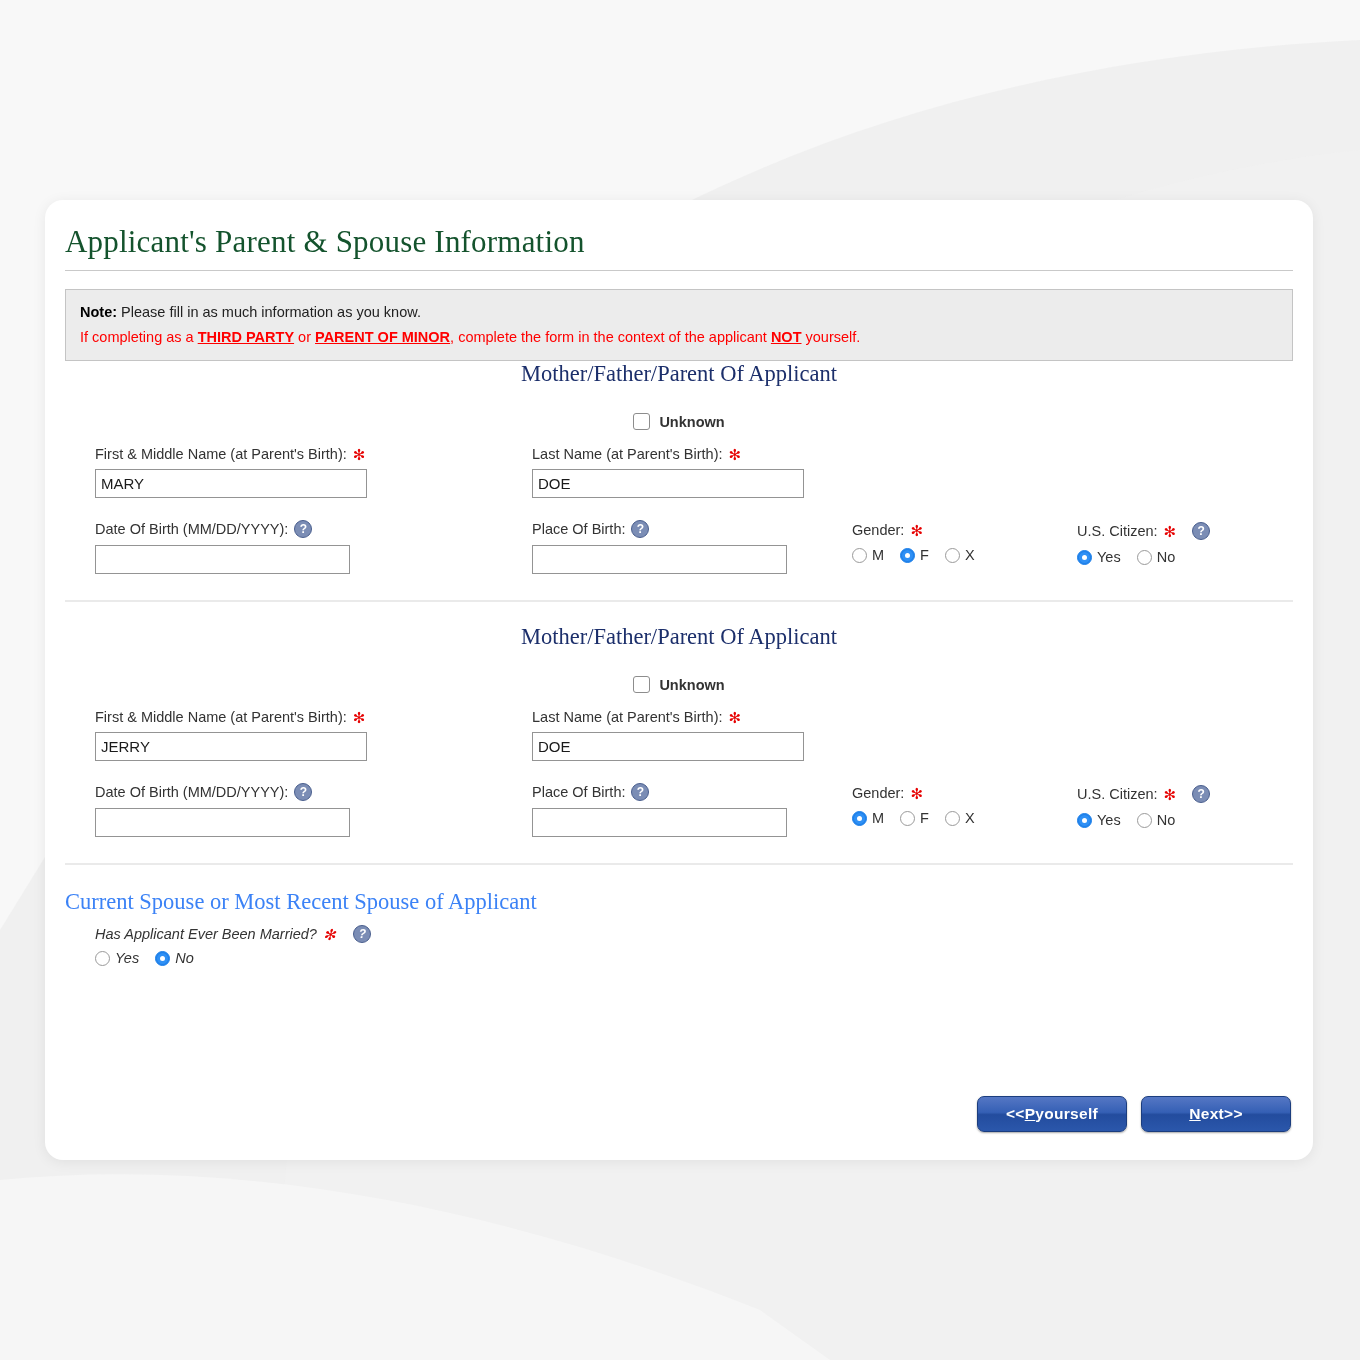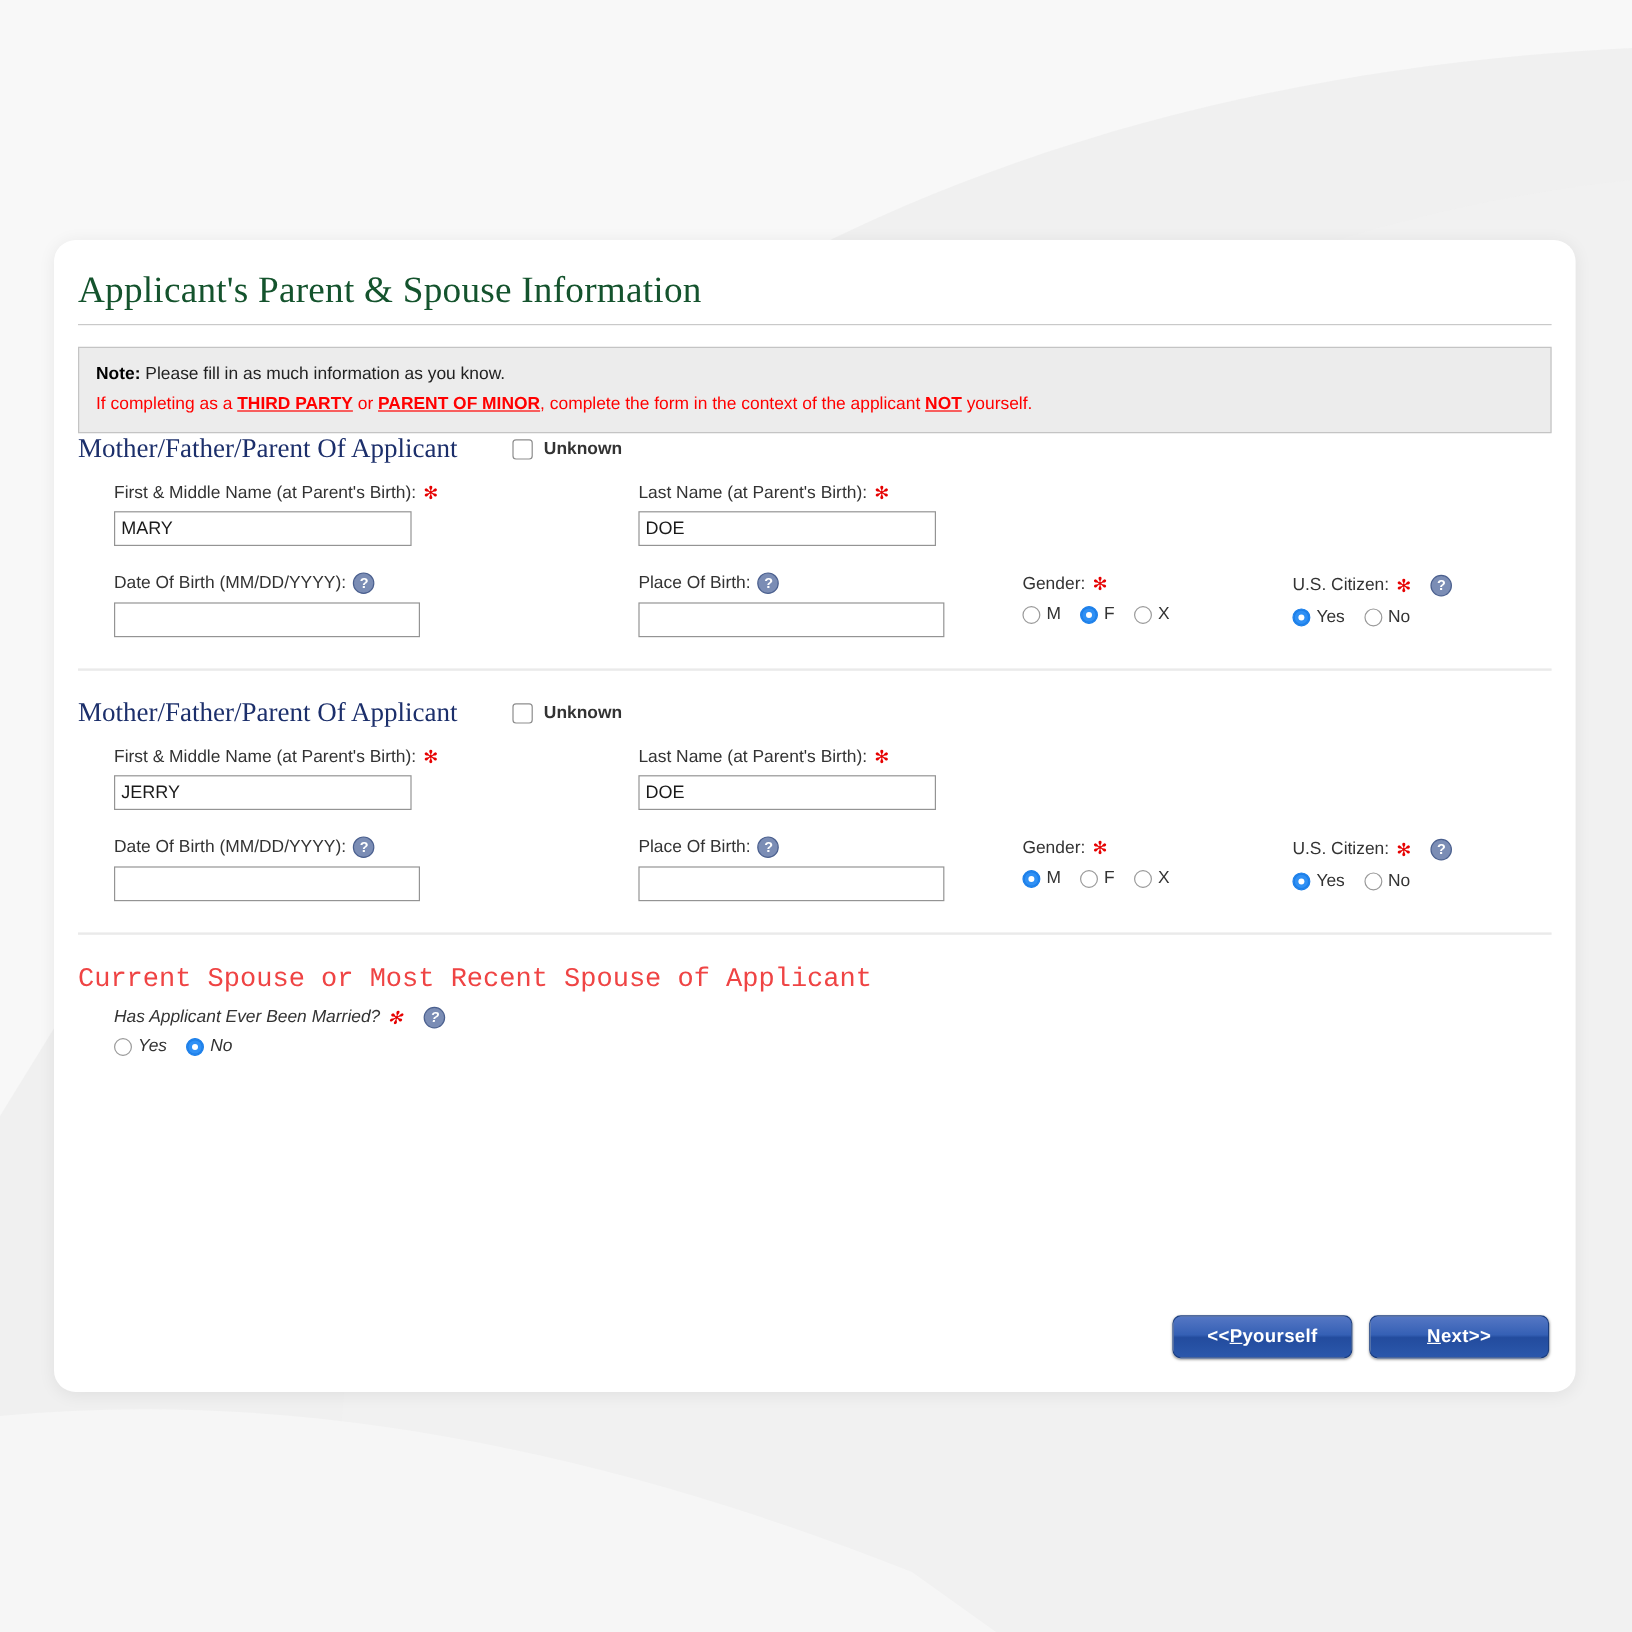--- a/index.html
+++ b/index.html
@@ -47,22 +47,23 @@
     padding: 10px 14px 11px 14px;
   }
   .note-line1 { font-size: 14.5px; color: #222; line-height: 1.7; }
   .note-line1 b { color: #000; }
   .note-line2 { font-size: 14.5px; color: #ff0000; line-height: 1.7; }
   .note-line2 u { font-weight: bold; }
 
   
   .section-head {
     display: flex; align-items: center;
-    gap: 46px;
+    gap: 26px;
     margin: 0 0 8px 0;
+    flex-direction: column;
   }
   .section-title {
     font-family: "Liberation Serif", serif;
     font-size: 22.5px;
     color: #1c2f6b;
   }
   .unknown-wrap { display: flex; align-items: center; gap: 9px; }
   .cb {
     width: 17px; height: 17px;
     border: 1px solid #8d8d8d;
@@ -81,21 +82,21 @@
   .col-citizen { width: 200px; padding-top: 2px; }
 
   .fld-label {
     font-size: 14.5px; color: #333;
     display: flex; align-items: center; gap: 6px;
     margin-bottom: 7px; white-space: nowrap;
   }
   .req { color: #e60000; font-size: 15px; line-height: 1; }
 
   .txt {
-    width: 248px; height: 29px;
+    width: 272px; height: 29px;
     border: 1px solid #949494;
     background: #fff;
     font-family: "Liberation Sans", sans-serif;
     font-size: 15px;
     color: #1a1a1a;
     padding: 0 5px;
     outline: none;
   }
   .txt.wide { width: 255px; }
 
@@ -130,22 +131,22 @@
     border-radius: 50%; background: #1d7fe8;
   }
   .rb.on { background: #2f90f5; }
   .rb.on::after { background: #ffffff; left: 4px; top: 4px; width: 5px; height: 5px; }
   .rb-label { font-size: 14.5px; color: #333; }
 
   .divider { height: 2px; background: #eaeaea; margin: 26px 0 0 0; }
 
   
   .spouse-title {
-    font-family: Liberation Mono, monospace;
-    font-size: 22.5px; color: #ef4444;
+    font-family: Liberation Serif, serif;
+    font-size: 22.5px; color: #3b82f6;
     margin: 24px 0 10px 0;
   }
   .spouse-q { padding-left: 30px; font-style: italic; }
   .spouse-q .fld-label { gap: 18px; }
 
   
   .btn-bar {
     position: absolute; right: 22px; bottom: 28px;
     display: flex; gap: 14px;
   }

